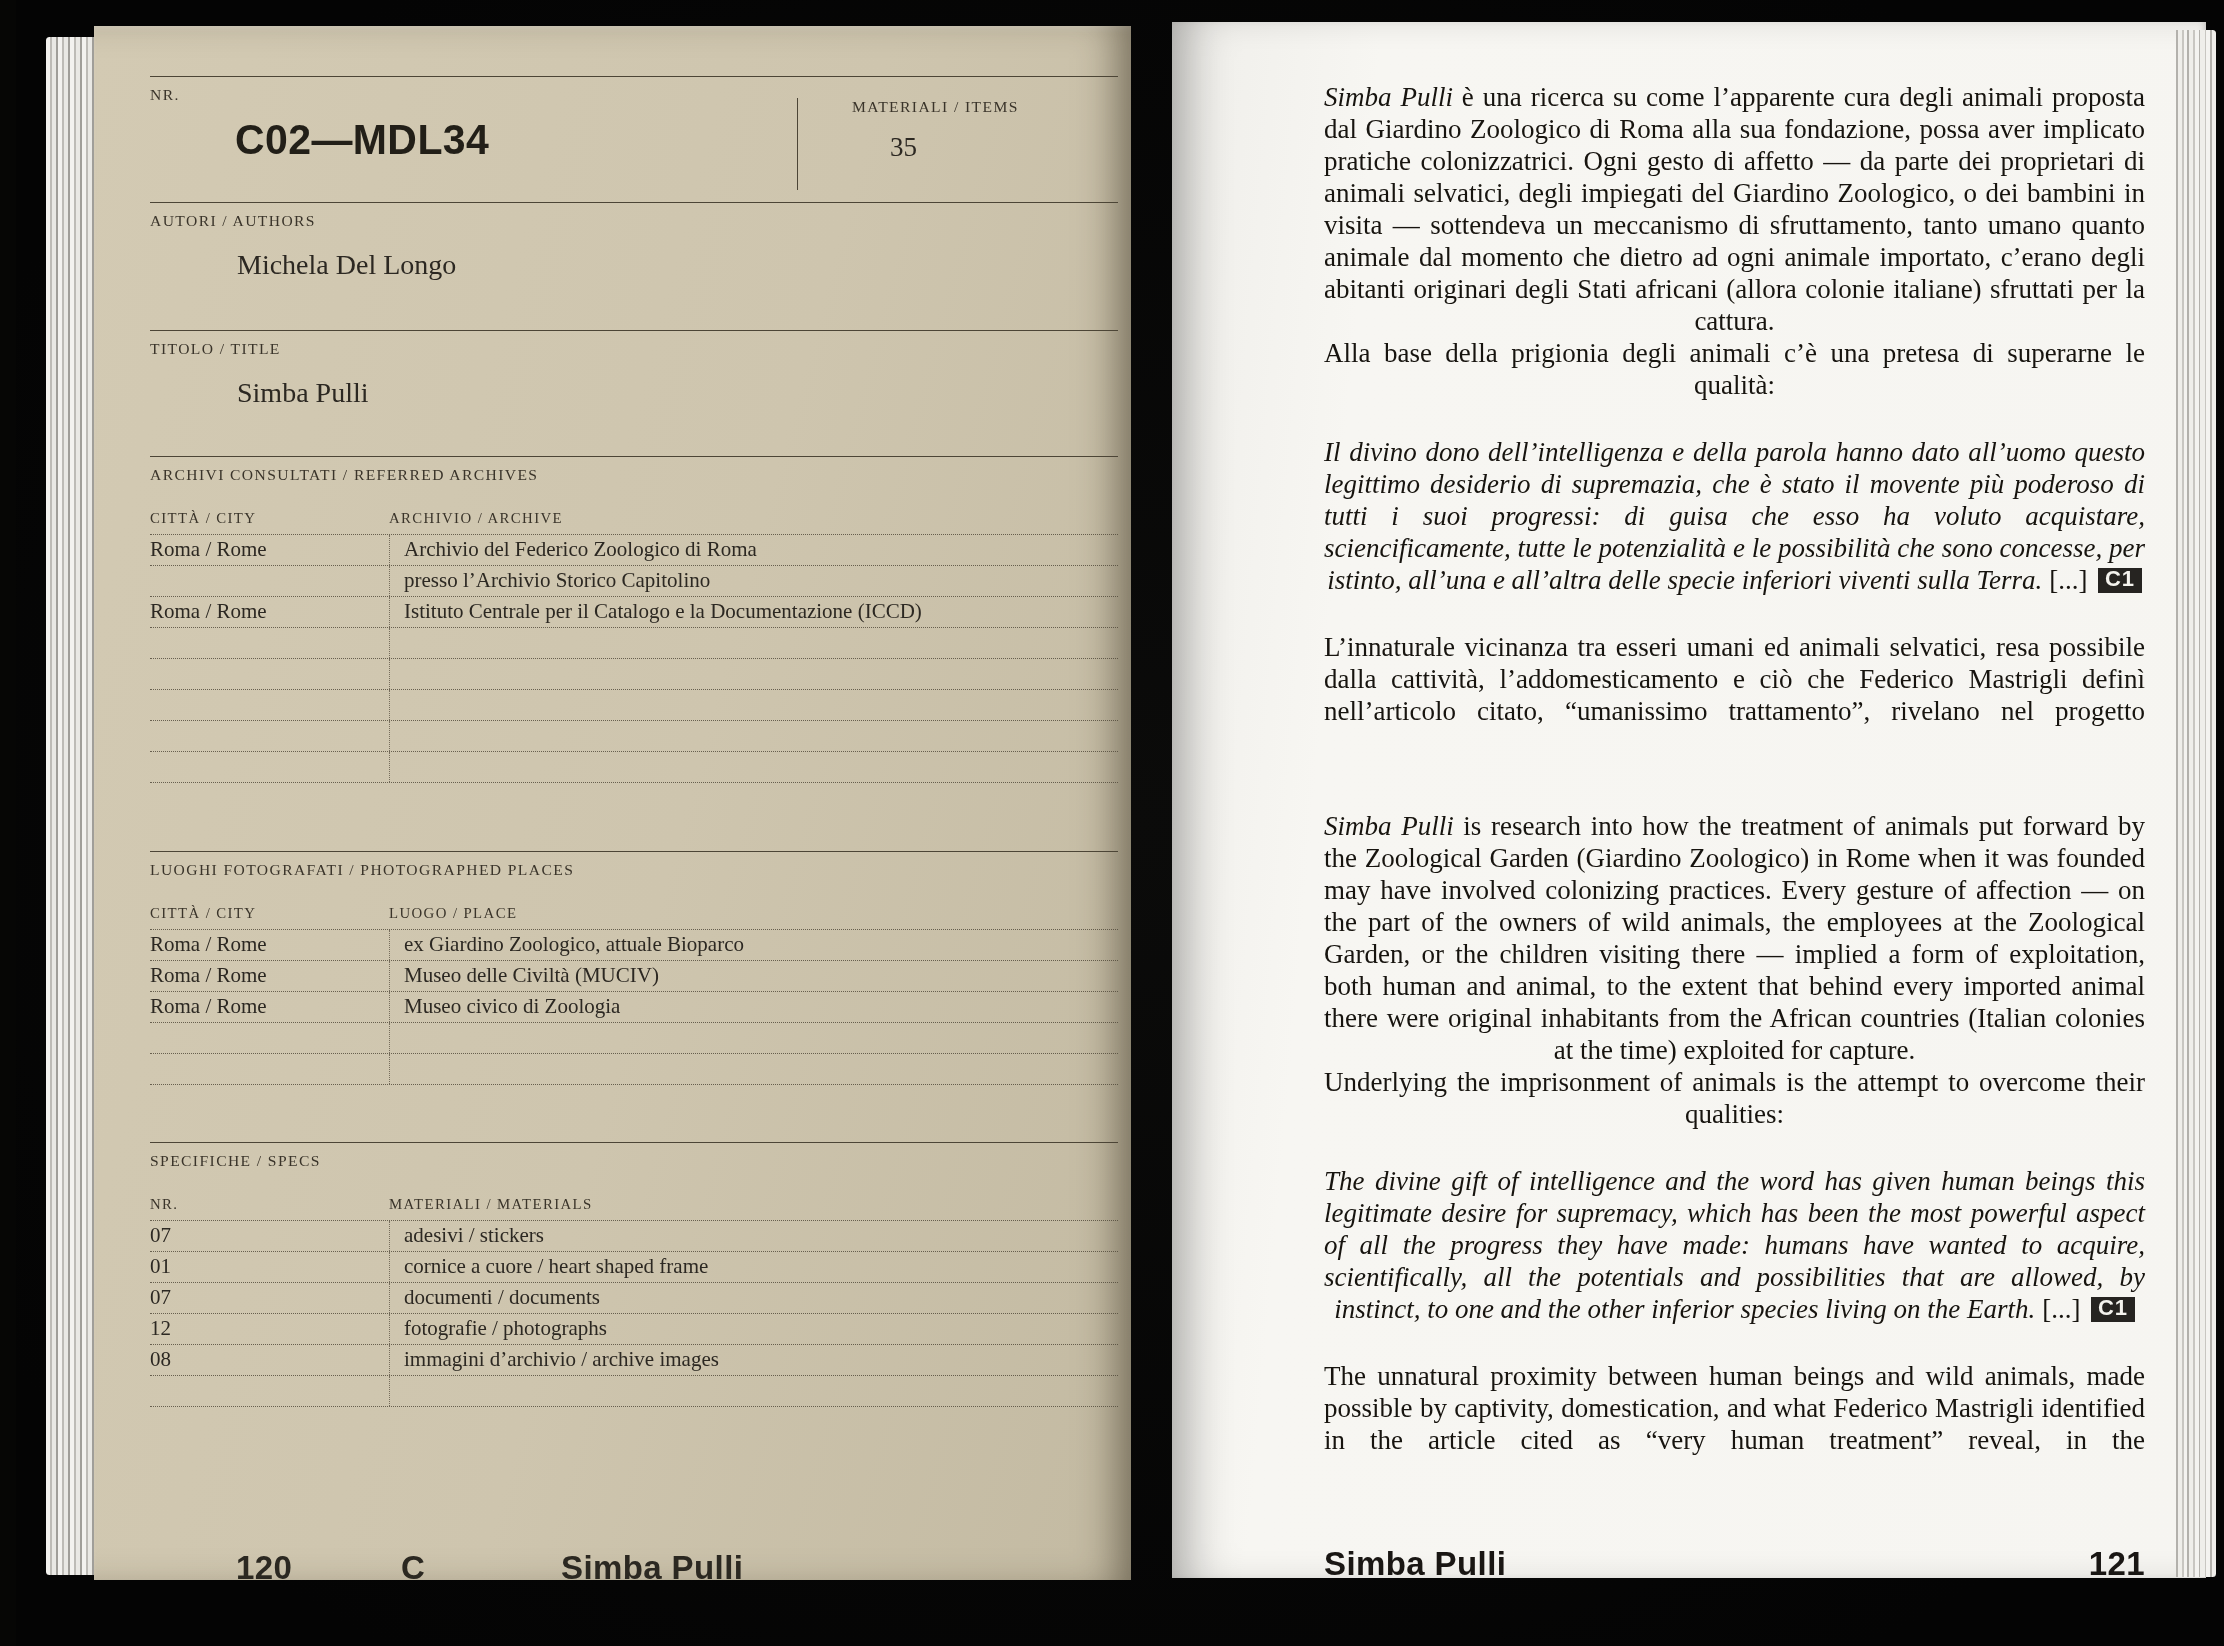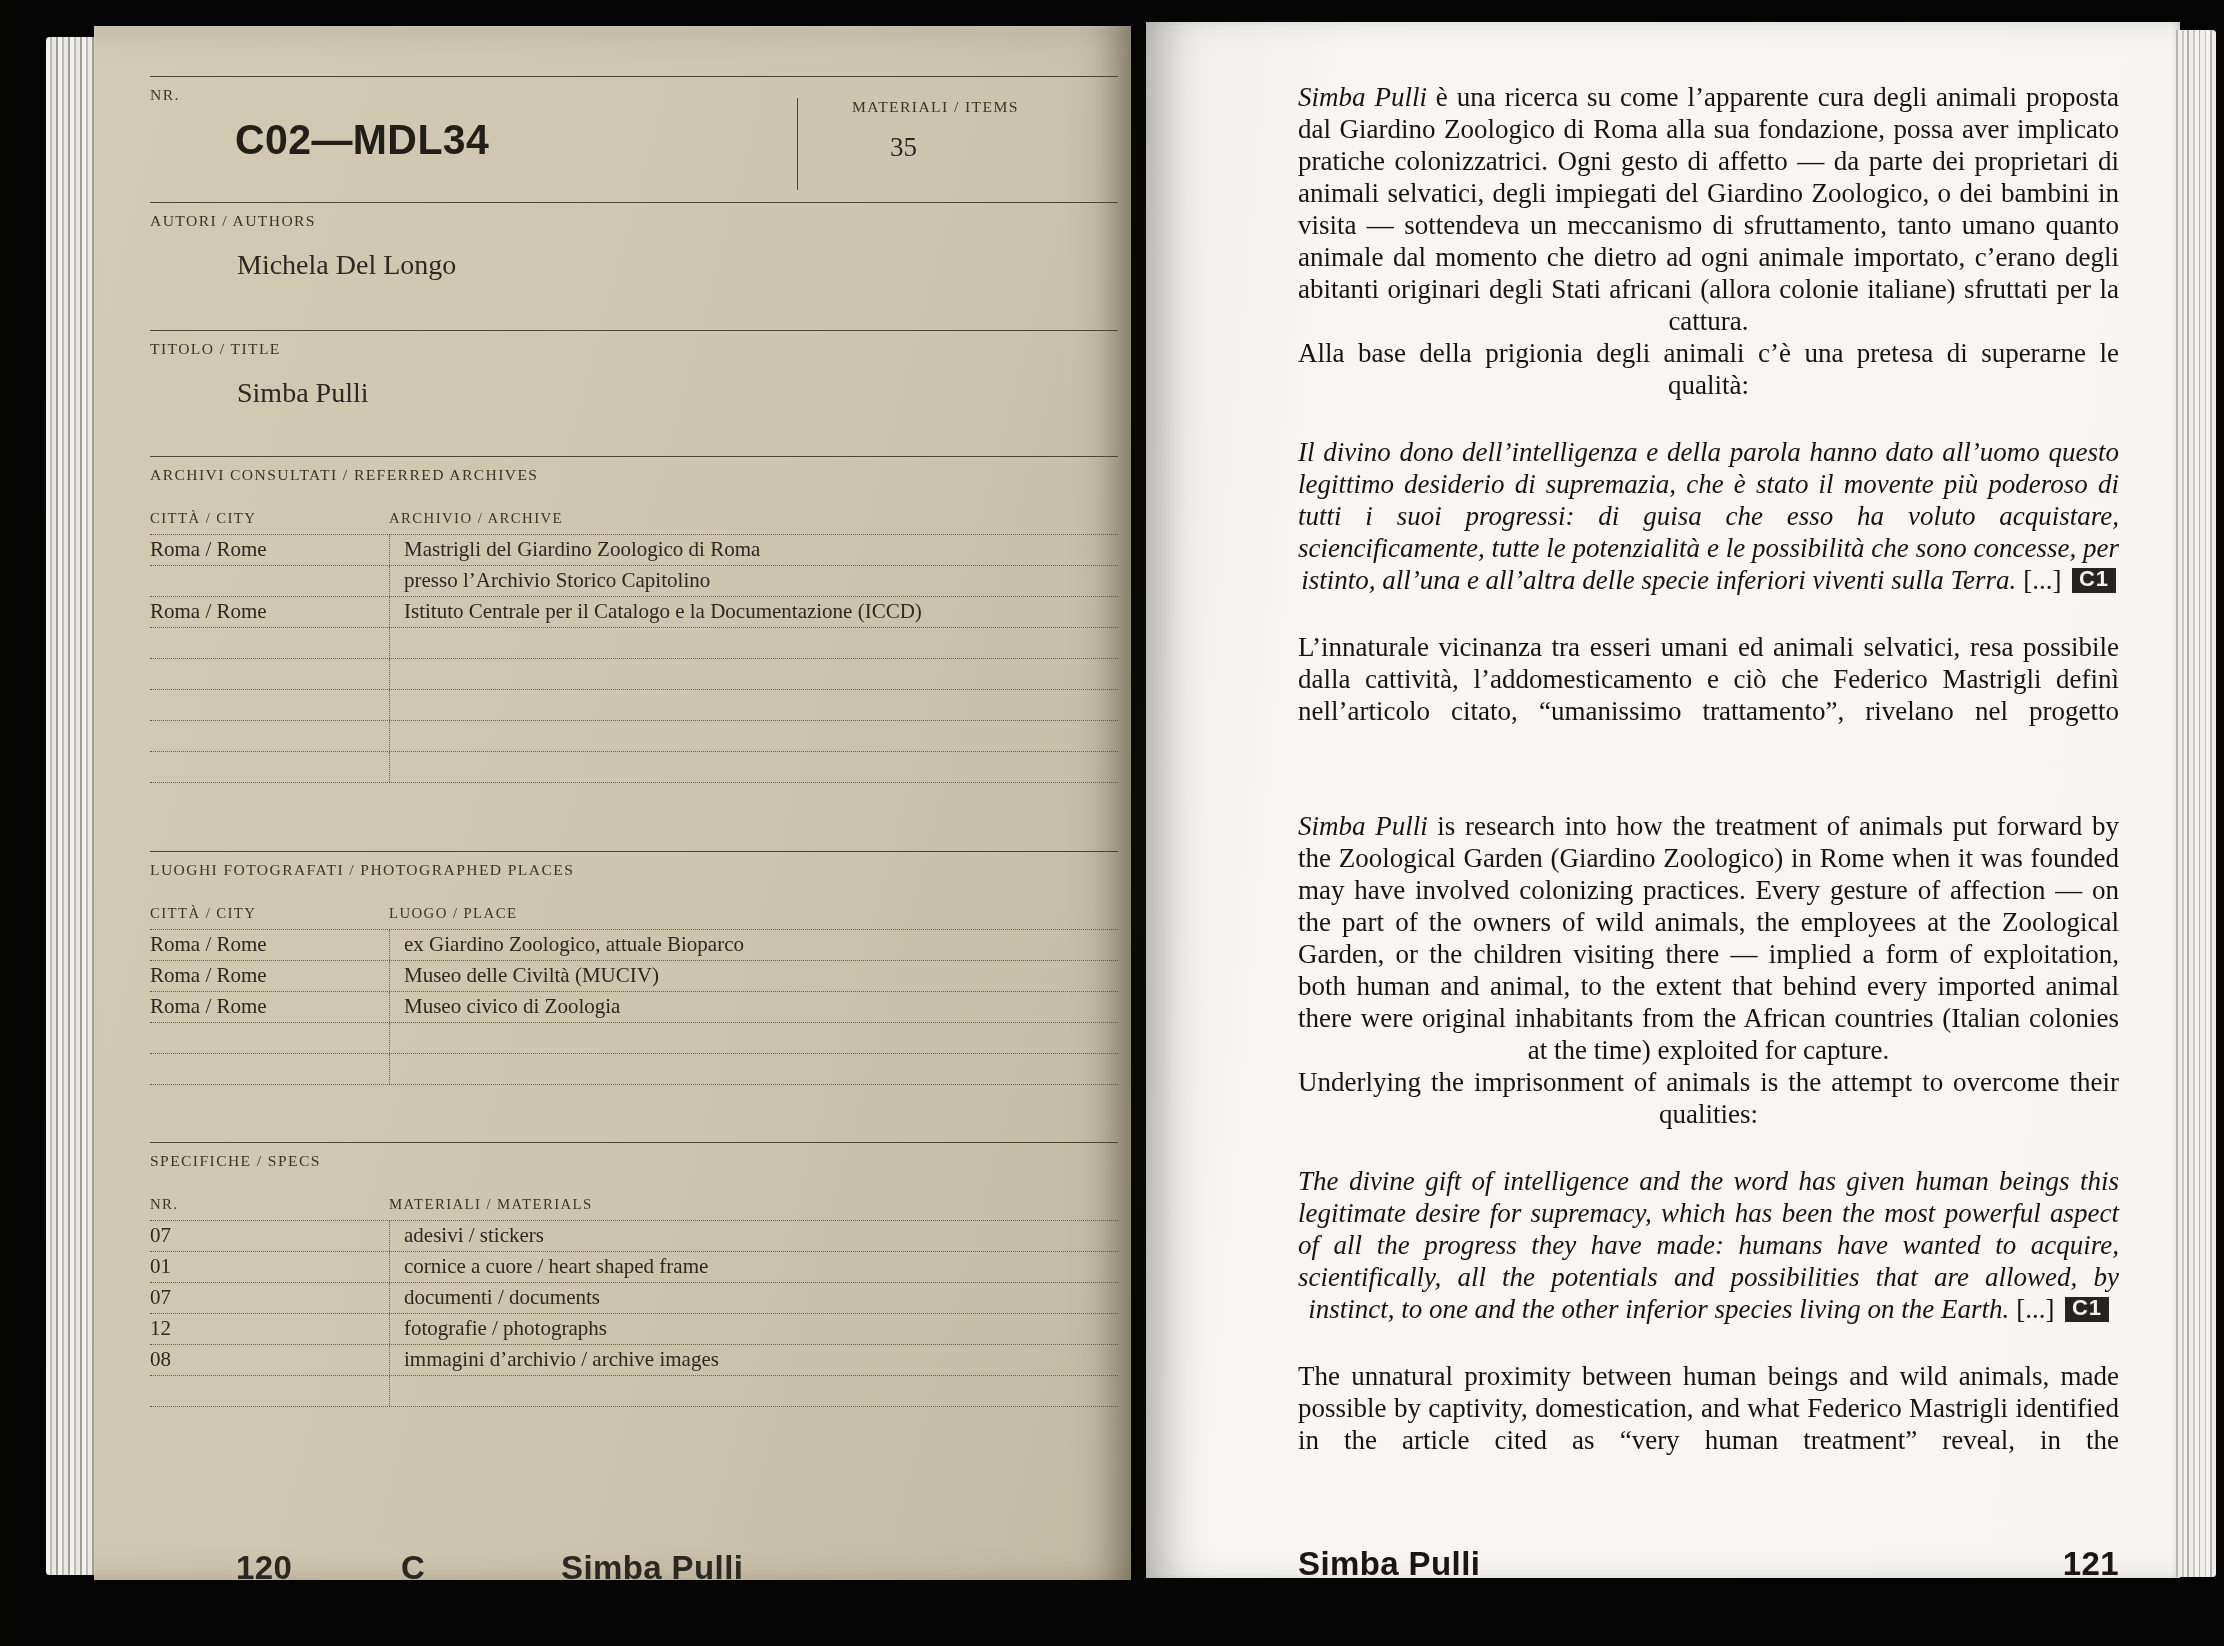--- a/index.html
+++ b/index.html
@@ -22,21 +22,21 @@
   }
 
   
   .page { position: absolute; }
   .page-left {
     left: 78px; top: 26px; width: 1037px; height: 1554px;
     background: linear-gradient(105deg, #d3cab3 0%, #cec5ae 55%, #c3baa2 100%);
     box-shadow: inset -29.5px 0 42px -17.4px rgba(45,38,24,0.55), inset 0 5.2px 8.7px -5.2px rgba(255,255,255,0.5);
   }
   .page-right {
-    left: 1130px; top: 22px; width: 1034px; height: 1556px;
+    left: 1156px; top: 22px; width: 1034px; height: 1556px;
     background: linear-gradient(95deg, #efeeea 0%, #f7f6f2 18%, #f6f5f1 100%);
     box-shadow: inset 35px 0 48px -22.6px rgba(0,0,0,0.33), inset -5.2px 0 8.7px -5.2px rgba(0,0,0,0.25);
   }
 
   
   .lp-content { position: absolute; left: 56px; right: 13px; top: 50px; }
   .lbl {
     font-family: "Liberation Serif", serif;
     font-size: 15.6px; letter-spacing: 1.4px; color: #3a342a;
     padding-top: 8.7px;
@@ -147,21 +147,21 @@
       </section>
 
       <section class="sec sec-archives">
         <div class="lbl">ARCHIVI CONSULTATI / REFERRED ARCHIVES</div>
         <div class="thead">
           <div class="lbl">CITTÀ / CITY</div>
           <div class="lbl">ARCHIVIO / ARCHIVE</div>
         </div>
         <div class="trow">
             <div class="cell c1">Roma / Rome</div>
-            <div class="cell c2">Mastrigli del Giardino Zoologico di Roma</div>
+            <div class="cell c2">Archivio del Federico Zoologico di Roma</div>
           </div>
         <div class="trow">
             <div class="cell c1"></div>
             <div class="cell c2">presso l’Archivio Storico Capitolino</div>
           </div>
         <div class="trow">
             <div class="cell c1">Roma / Rome</div>
             <div class="cell c2">Istituto Centrale per il Catalogo e la Documentazione (ICCD)</div>
           </div>
         <div class="trow">

